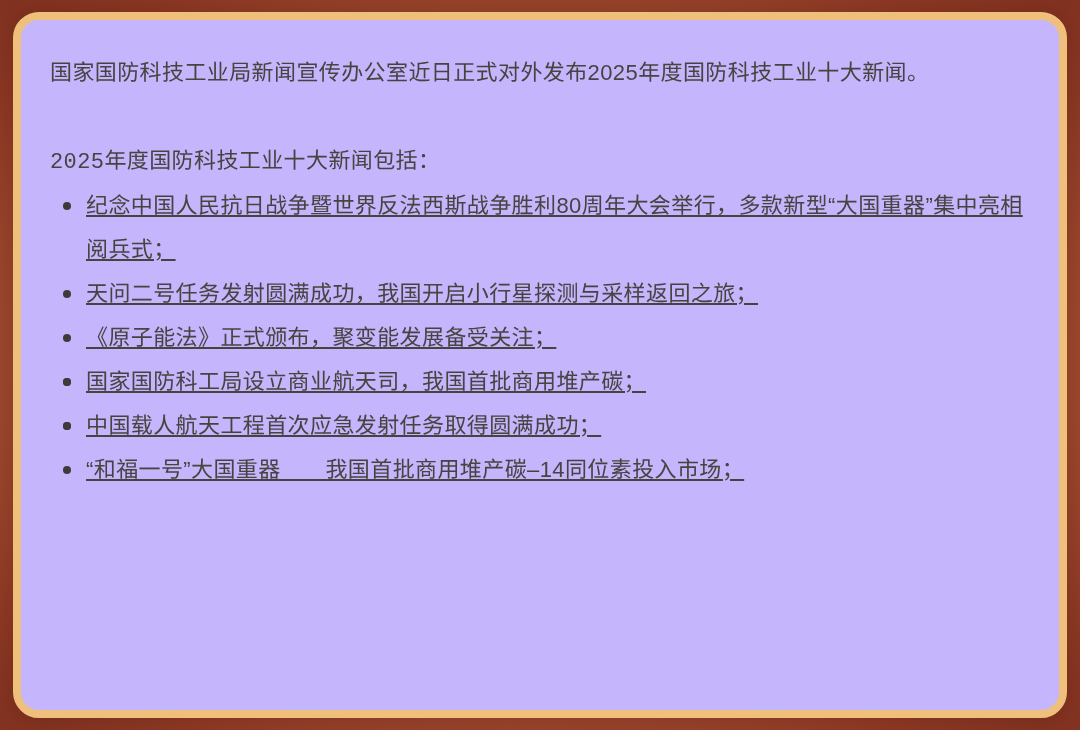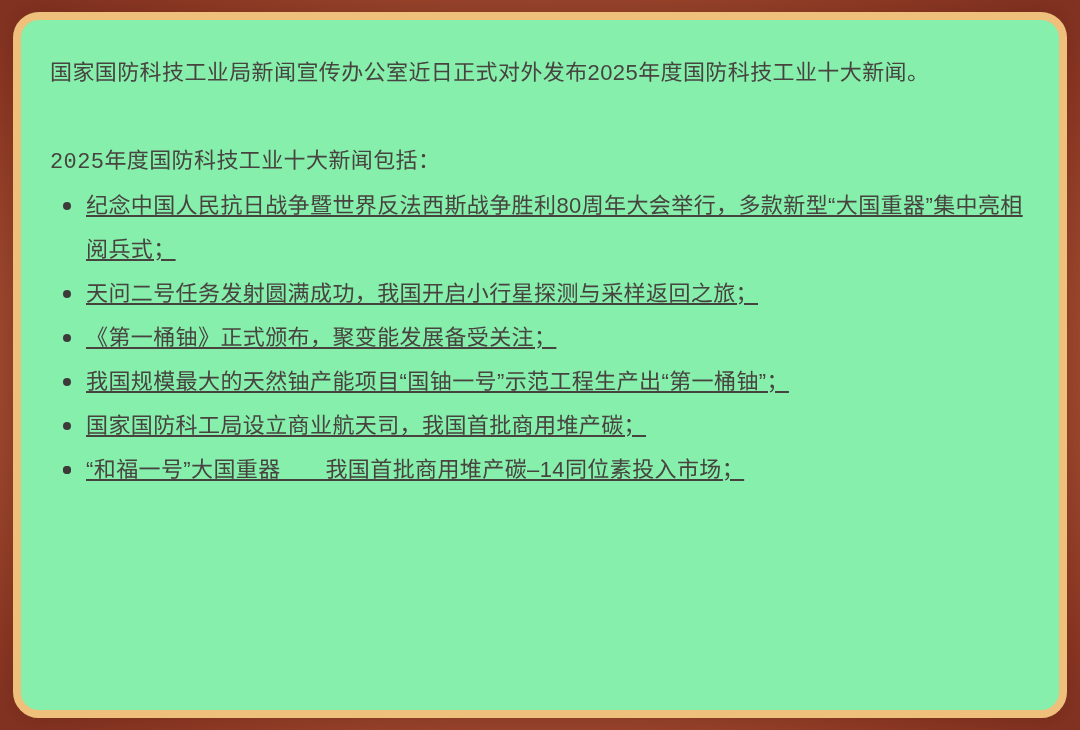--- a/index.html
+++ b/index.html
@@ -20,21 +20,21 @@
                 #6b241a 78%,
                 #55150f 100%);
   }
 
   .card {
     position: absolute;
     left: 13px;
     top: 12px;
     right: 13px;
     bottom: 12px;
-    background: #86efac;
+    background: #c4b5fd;
     border: 8px solid #eec07c;
     border-radius: 26px;
     box-shadow: 0 0 22px rgba(60, 10, 5, 0.28);
   }
 
   .card-content {
     padding: 40px 22px 0 29px;
     color: #474440;
     font-size: 22px;
     letter-spacing: 0.4px;
@@ -88,38 +88,41 @@
     <span class="item-text">纪念中国人民抗日战争暨世界反法西斯战争胜利80周年大会举行，多款新型“大国重器”集中亮相阅兵式；</span>
   </li>
 
   <li>
     <span class="bullet-dot"></span>
     <span class="item-text">天问二号任务发射圆满成功，我国开启小行星探测与采样返回之旅；</span>
   </li>
 
   <li>
     <span class="bullet-dot"></span>
-    <span class="item-text">《第一桶铀》正式颁布，聚变能发展备受关注；</span>
+    <span class="item-text">《原子能法》正式颁布，聚变能发展备受关注；</span>
   </li>
 
 
   <li>
     <span class="bullet-dot"></span>
-    <span class="item-text">我国规模最大的天然铀产能项目“国铀一号”示范工程生产出“第一桶铀”；</span>
   </li>
 
   <li>
     <span class="bullet-dot"></span>
     <span class="item-text">国家国防科工局设立商业航天司，我国首批商用堆产碳；</span>
   </li>
 
   <li>
     <span class="bullet-dot"></span>
   </li>
 
+  <li>
+    <span class="bullet-dot"></span>
+    <span class="item-text">中国载人航天工程首次应急发射任务取得圆满成功；</span>
+  </li>
 
   <li>
     <span class="bullet-dot"></span>
     <span class="item-text">“和福一号”大国重器　　我国首批商用堆产碳–14同位素投入市场；</span>
   </li>
 
 </ul>
 
   </div>
 </div>

